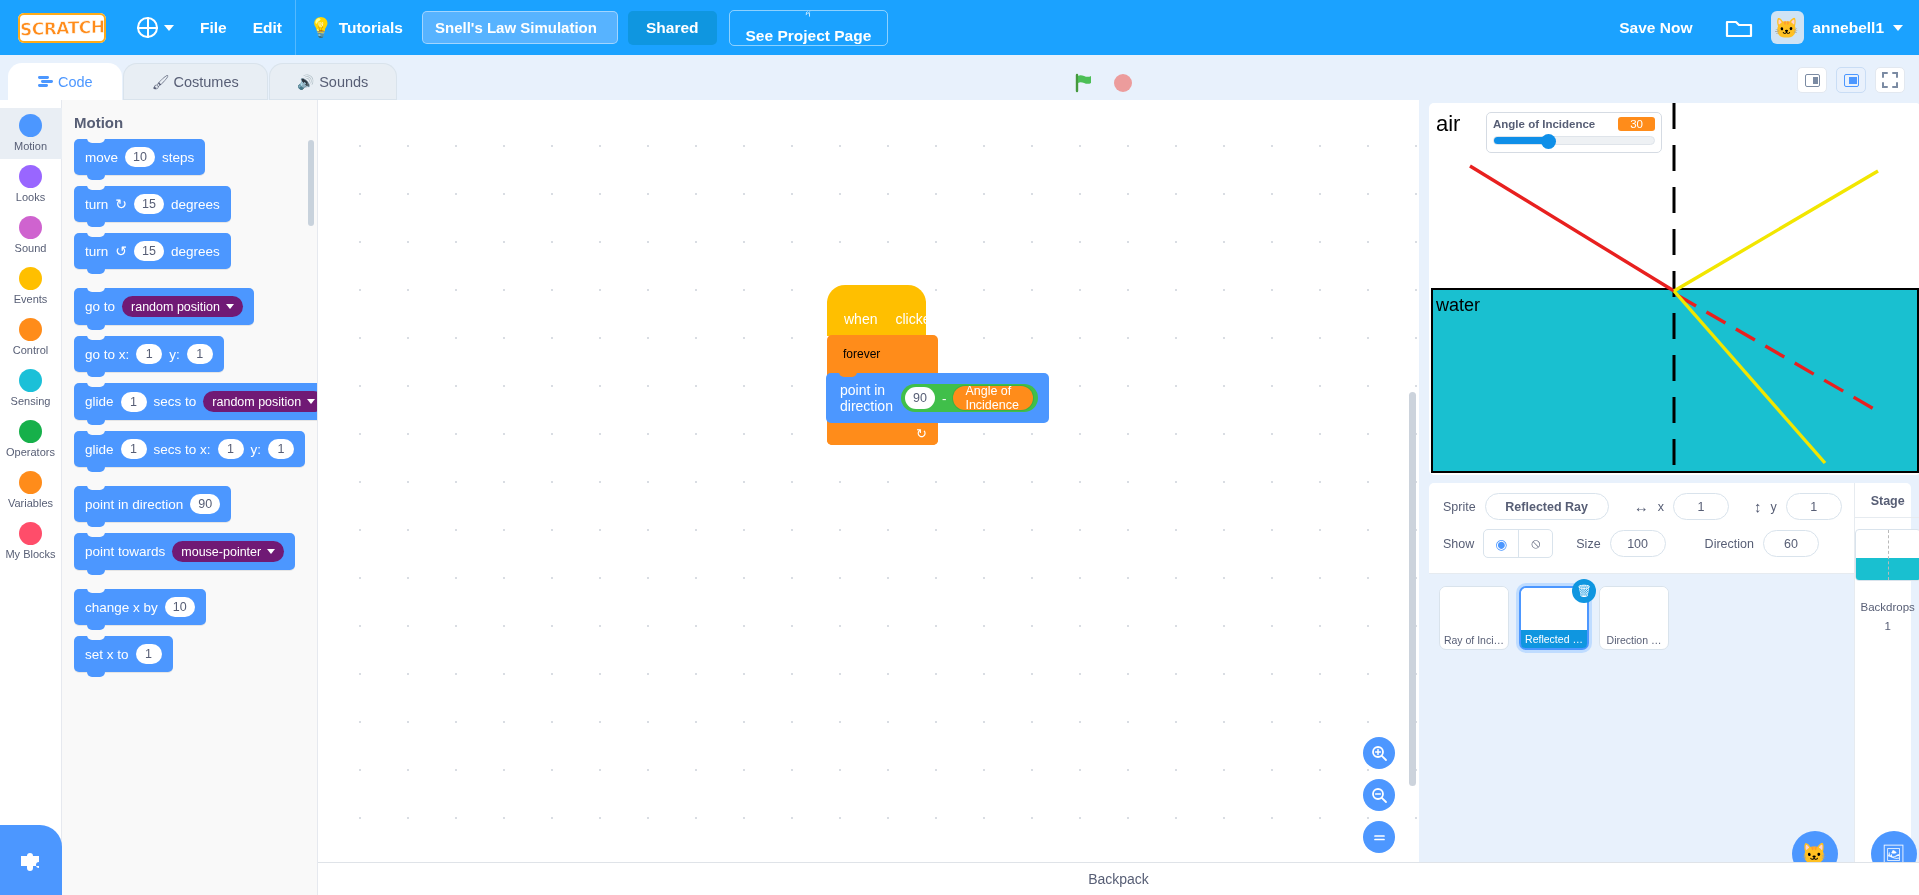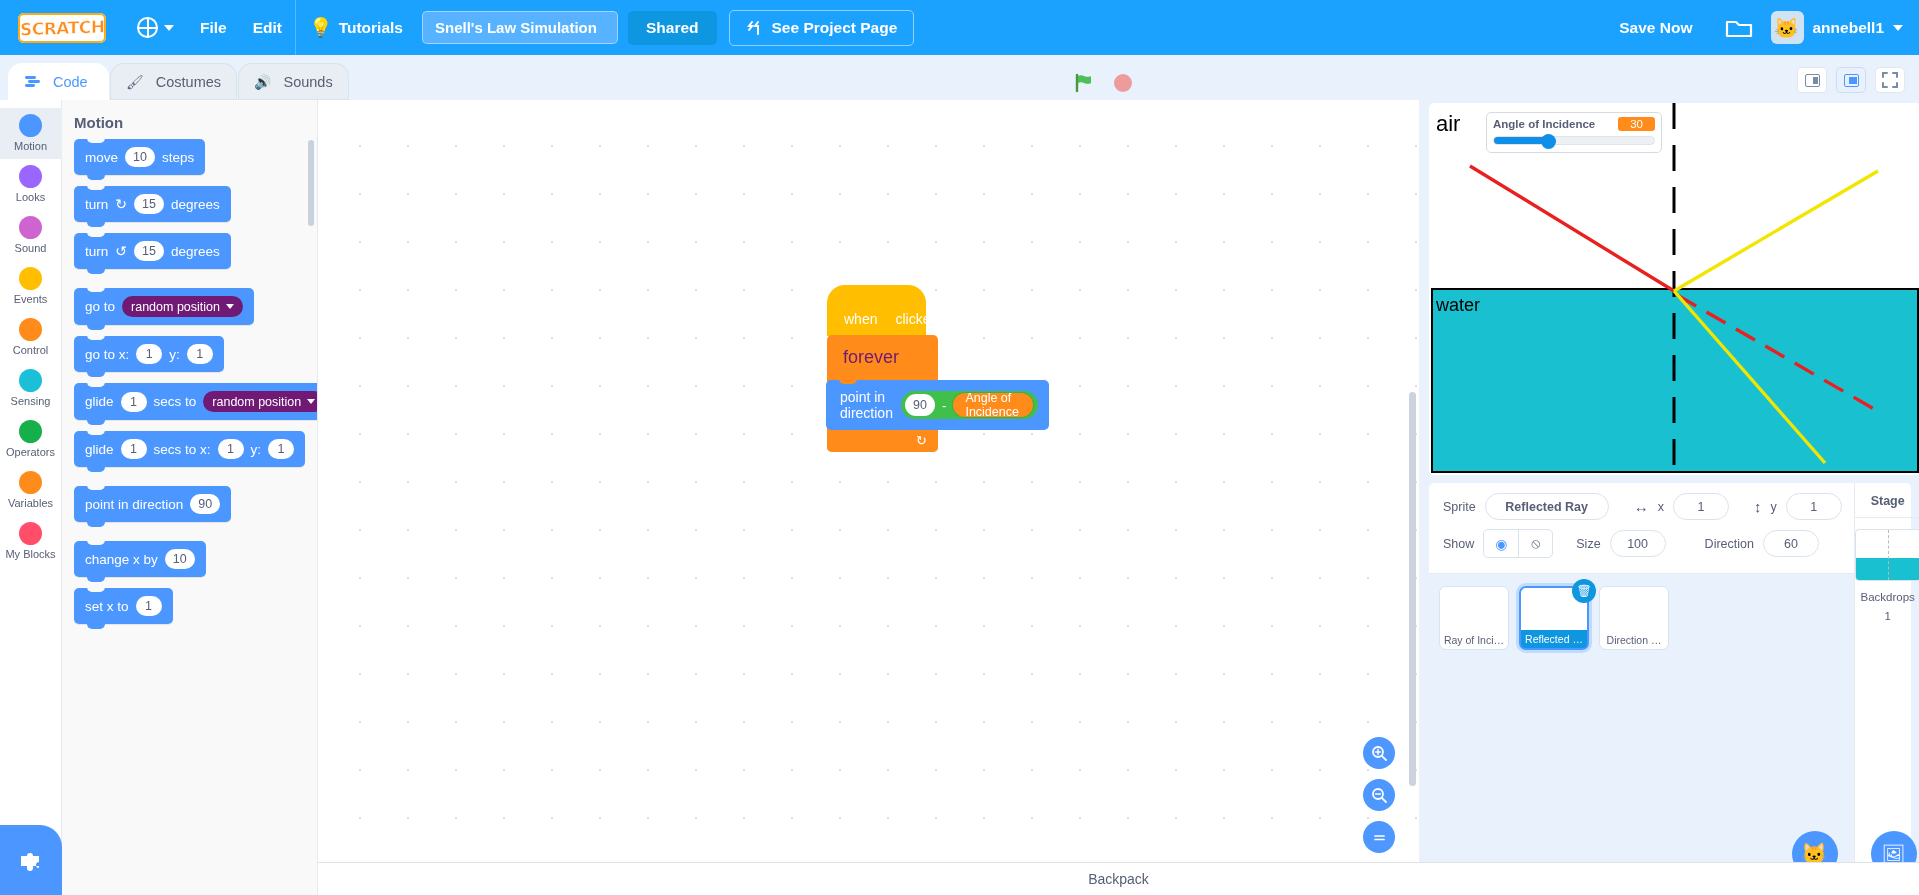--- a/index.html
+++ b/index.html
@@ -63,43 +63,43 @@
   }
   .shared-btn {
     background:#0f96e0; border-radius:5px; height:34px;
     display:flex;align-items:center;padding:0 18px;
     font-size:15.5px;font-weight:bold;color:#fff;cursor:pointer;
   }
   .seeproject-btn {
     margin-left:12px; border:1px solid rgba(255,255,255,.5);
     border-radius:5px;height:36px;display:flex;align-items:center;
     gap:10px;padding:0 16px;font-size:15.5px;font-weight:bold;
-    color:#fff;cursor:pointer;
+    color:#fff;cursor:pointer;flex-direction:column;
   }
   .menu-spacer { flex: 1 1 auto; }
   .savenow { font-size:15.5px;font-weight:bold;color:#fff;cursor:pointer;padding:0 14px;}
   .folder-ico { width:28px;height:22px;cursor:pointer;margin:0 18px;}
   .acct { display:flex;align-items:center;gap:9px;cursor:pointer;}
   .avatar {
     width:33px;height:33px;border-radius:6px;
     background:#cfe3f5;display:flex;align-items:center;justify-content:center;
     font-size:20px;overflow:hidden;
   }
   .acct-name { font-size:15.5px;font-weight:bold;color:#fff;}
 
   
   .tabrow {
     height: 45px; background:#e8f1fc; display:flex; align-items:flex-end;
     padding-left: 8px; position:relative;
   }
   .tab {
     height:37px;min-width:101px;border-radius:14px 14px 0 0;
     background:#e8eef4;display:flex;align-items:center;
-    gap:12px;font-size:14.5px;color:#575e75;cursor:pointer;
-    padding:0 16px; margin-right:1px;
+    gap:4px;font-size:14.5px;color:#575e75;cursor:pointer;
+    padding:0 29px; margin-right:1px;
     box-shadow: inset 0 0 0 1px #d9e3ec;
   }
   .tab.active { background:#fff; color:#4c97ff; box-shadow:none; }
   .tab .ti { font-size:14px; }
   .tabrow-right {
     position:absolute; right:14px; bottom:7px; display:flex; gap:9px; align-items:center;
   }
   .ctrl-btn {
     width:30px;height:26px;border-radius:5px;background:#fff;
     display:flex;align-items:center;justify-content:center;cursor:pointer;
@@ -185,21 +185,21 @@
   }
   .hat::before{
     content:''; position:absolute;left:0;top:-13px;width:100%;height:18px;
     background:#ffbf00; border-radius:40px 40px 0 0;
   }
   .hat span { position:relative; z-index:2;}
   .forever {
     background:#ff8c1a;border-radius:5px;padding:10px 0 0 0;
     width:111px; position:relative; margin-top:-1px;
   }
-  .forever-label { color:#701a75;font-size:18px;padding:2px 12px 12px 16px;}
+  .forever-label { color:#000000;font-size:12px;padding:2px 12px 12px 16px;}
   .forever-arm { width:16px;background:#ff8c1a;height:44px;}
   .forever-bottom {
     background:#ff8c1a;height:22px;border-radius:0 0 5px 5px;
     width:111px;position:relative;
   }
   .forever-bottom .loop-arrow {
     position:absolute;right:11px;top:3px;color:#fff;font-size:13px;
   }
   .inner-row { display:flex; }
   .pid-blk {
@@ -279,21 +279,21 @@
   .del-badge{position:absolute;right:-9px;top:-9px;width:24px;height:24px;border-radius:50%;
     background:#0f96e0;color:#fff;display:flex;align-items:center;justify-content:center;font-size:12px;}
   .add-sprite{position:absolute;right:16px;bottom:18px;width:46px;height:46px;border-radius:50%;
     background:#4c97ff;color:#fff;display:flex;align-items:center;justify-content:center;font-size:21px;cursor:pointer;}
 
   .stage-col{width:92px;border-left:1px solid #e6ebf0;display:flex;flex-direction:column;align-items:center;position:relative;}
   .stage-title{font-size:12.5px;color:#575e75;font-weight:bold;padding:11px 0 9px;width:100%;text-align:center;border-bottom:1px solid #e6ebf0;}
   .stage-thumb{width:66px;height:52px;border:1px solid #d9e3ec;border-radius:4px;margin-top:11px;position:relative;overflow:hidden;background:#fff;}
   .st-water{position:absolute;left:0;right:0;bottom:0;height:22px;background:#19c0d0;}
   .st-norm{position:absolute;left:50%;top:0;bottom:0;border-left:1.5px dashed #b9b9b9;}
-  .bd-lab{font-size:11.5px;color:#575e75;margin-top:10px;}
+  .bd-lab{font-size:11.5px;color:#575e75;margin-top:20px;}
   .bd-num{font-size:11.5px;color:#575e75;margin-top:7px;}
   .add-bd{position:absolute;right:4px;bottom:18px;width:46px;height:46px;border-radius:50%;
     background:#4c97ff;color:#fff;display:flex;align-items:center;justify-content:center;font-size:19px;cursor:pointer;}
 </style>
 </head>
 <body>
 
 <div class="menubar">
   <div class="logo">
     <span>SCRATCH</span>
@@ -506,20 +506,27 @@
       <span class="oval">1</span>
     </div>
 
     <div style="height:8px"></div>
 
     <div class="blk">
       <span>point in direction</span>
       <span class="oval">90</span>
     </div>
 
+    <div class="blk">
+      <span>point towards</span>
+      <span class="drop">
+        <span>mouse-pointer</span>
+        <span class="dc"></span>
+      </span>
+    </div>
 
     <div style="height:8px"></div>
 
     <div class="blk">
       <span>change x by</span>
       <span class="oval">10</span>
     </div>
 
     <div class="blk">
       <span>set x to</span>

